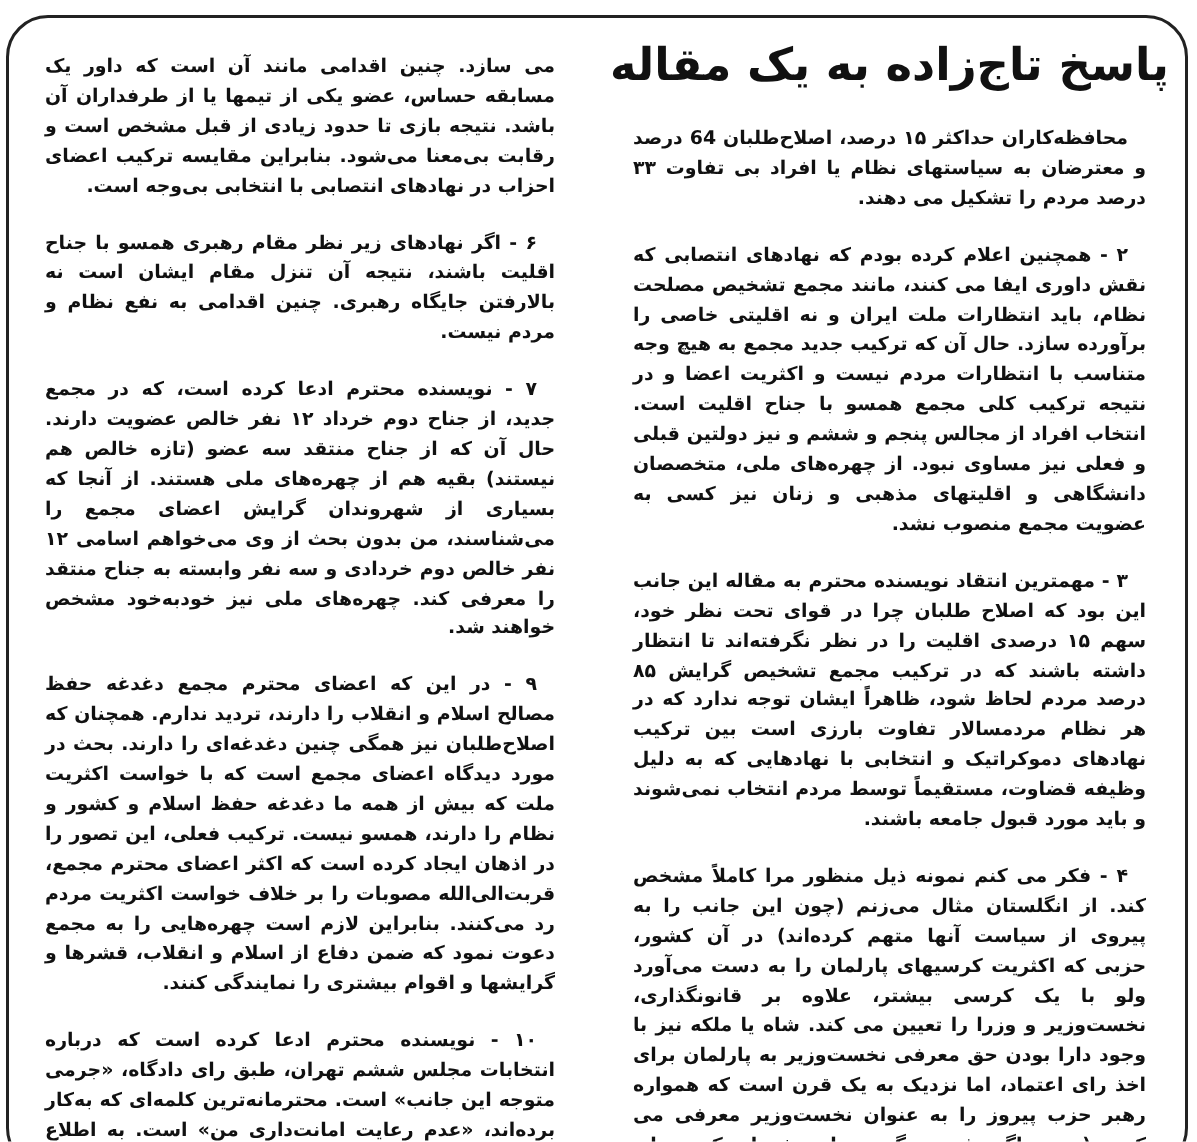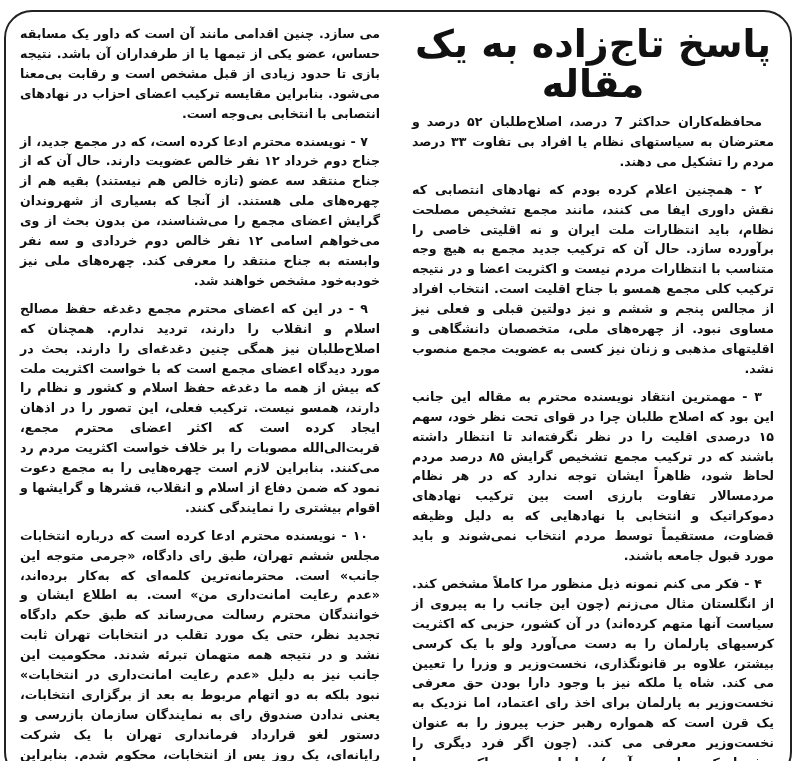--- a/index.html
+++ b/index.html
@@ -41,45 +41,46 @@
       top: 22px;
     }
     .col-left {
       right: 410px;
       width: 376px;
       top: 16px;
     }
     .title {
       text-align: center;
       text-align-last: center;
-      font-size: 38px;
+      font-size: 30px;
       line-height: 40px;
       font-weight: bold;
       margin: 2px 0 6px 0;
       letter-spacing: 0;
     }
     p {
-      margin: 8px;
+      margin: 18px;
       text-indent: 12px;
     }
     p.noindent { text-indent: 0; }
   </style>
 </head>
 <body>
 
 <div class="frame"></div>
 
 <div class="col col-right">
   <div class="title">پاسخ تاج‌زاده به یک مقاله</div>
-  <p>محافظه‌کاران حداکثر 7 درصد، اصلاح‌طلبان ۵۲ درصد و معترضان به سیاستهای نظام یا افراد بی تفاوت ۳۳ درصد مردم را تشکیل می دهند.</p>
+  <p>محافظه‌کاران حداکثر ۱۵ درصد، اصلاح‌طلبان 64 درصد و معترضان به سیاستهای نظام یا افراد بی تفاوت ۳۳ درصد مردم را تشکیل می دهند.</p>
   <p>۲ - همچنین اعلام کرده بودم که نهادهای انتصابی که نقش داوری ایفا می کنند، مانند مجمع تشخیص مصلحت نظام، باید انتظارات ملت ایران و نه اقلیتی خاصی را برآورده سازد. حال آن که ترکیب جدید مجمع به هیچ وجه متناسب با انتظارات مردم نیست و اکثریت اعضا و در نتیجه ترکیب کلی مجمع همسو با جناح اقلیت است. انتخاب افراد از مجالس پنجم و ششم و نیز دولتین قبلی و فعلی نیز مساوی نبود. از چهره‌های ملی، متخصصان دانشگاهی و اقلیتهای مذهبی و زنان نیز کسی به عضویت مجمع منصوب نشد.</p>
   <p>۳ - مهمترین انتقاد نویسنده محترم به مقاله این جانب این بود که اصلاح طلبان چرا در قوای تحت نظر خود، سهم ۱۵ درصدی اقلیت را در نظر نگرفته‌اند تا انتظار داشته باشند که در ترکیب مجمع تشخیص گرایش ۸۵ درصد مردم لحاظ شود، ظاهراً ایشان توجه ندارد که در هر نظام مردمسالار تفاوت بارزی است بین ترکیب نهادهای دموکراتیک و انتخابی با نهادهایی که به دلیل وظیفه قضاوت، مستقیماً توسط مردم انتخاب نمی‌شوند و باید مورد قبول جامعه باشند.</p>
   <p>۴ - فکر می کنم نمونه ذیل منظور مرا کاملاً مشخص کند. از انگلستان مثال می‌زنم (چون این جانب را به پیروی از سیاست آنها متهم کرده‌اند) در آن کشور، حزبی که اکثریت کرسیهای پارلمان را به دست می‌آورد ولو با یک کرسی بیشتر، علاوه بر قانونگذاری، نخست‌وزیر و وزرا را تعیین می کند. شاه یا ملکه نیز با وجود دارا بودن حق معرفی نخست‌وزیر به پارلمان برای اخذ رای اعتماد، اما نزدیک به یک قرن است که همواره رهبر حزب پیروز را به عنوان نخست‌وزیر معرفی می کند. (چون اگر فرد دیگری را پیشنهاد کند، رای نمی‌آورد). بنابراین حزب حاکم، حتی با تفاوت یک کرسی، دو قوه مقننه و مجریه را به‌طور کل در اختیار می گیرد و حزب اقلیت اقدام به تعیین کابینه سایه می کند تا در آینده در صورت کسب اکثریت، دولت را تشکیل دهد. مردم نیز این سیستم را پذیرفته‌اند.</p>
 
 </div>
 
 <div class="col col-left">
   <p class="noindent">می سازد. چنین اقدامی مانند آن است که داور یک مسابقه حساس، عضو یکی از تیمها یا از طرفداران آن باشد. نتیجه بازی تا حدود زیادی از قبل مشخص است و رقابت بی‌معنا می‌شود. بنابراین مقایسه ترکیب اعضای احزاب در نهادهای انتصابی با انتخابی بی‌وجه است.</p>
+  <p>۶ - اگر نهادهای زیر نظر مقام رهبری همسو با جناح اقلیت باشند، نتیجه آن تنزل مقام ایشان است نه بالارفتن جایگاه رهبری. چنین اقدامی به نفع نظام و مردم نیست.</p>
   <p>۷ - نویسنده محترم ادعا کرده است، که در مجمع جدید، از جناح دوم خرداد ۱۲ نفر خالص عضویت دارند. حال آن که از جناح منتقد سه عضو (تازه خالص هم نیستند) بقیه هم از چهره‌های ملی هستند. از آنجا که بسیاری از شهروندان گرایش اعضای مجمع را می‌شناسند، من بدون بحث از وی می‌خواهم اسامی ۱۲ نفر خالص دوم خردادی و سه نفر وابسته به جناح منتقد را معرفی کند. چهره‌های ملی نیز خودبه‌خود مشخص خواهند شد.</p>
   <p>۹ - در این که اعضای محترم مجمع دغدغه حفظ مصالح اسلام و انقلاب را دارند، تردید ندارم. همچنان که اصلاح‌طلبان نیز همگی چنین دغدغه‌ای را دارند. بحث در مورد دیدگاه اعضای مجمع است که با خواست اکثریت ملت که بیش از همه ما دغدغه حفظ اسلام و کشور و نظام را دارند، همسو نیست. ترکیب فعلی، این تصور را در اذهان ایجاد کرده است که اکثر اعضای محترم مجمع، قربت‌الی‌الله مصوبات را بر خلاف خواست اکثریت مردم رد می‌کنند. بنابراین لازم است چهره‌هایی را به مجمع دعوت نمود که ضمن دفاع از اسلام و انقلاب، قشرها و گرایشها و اقوام بیشتری را نمایندگی کنند.</p>
   <p>۱۰ - نویسنده محترم ادعا کرده است که درباره انتخابات مجلس ششم تهران، طبق رای دادگاه، «جرمی متوجه این جانب» است. محترمانه‌ترین کلمه‌ای که به‌کار برده‌اند، «عدم رعایت امانت‌داری من» است. به اطلاع ایشان و خوانندگان محترم رسالت می‌رساند که طبق حکم دادگاه تجدید نظر، حتی یک مورد تقلب در انتخابات تهران ثابت نشد و در نتیجه همه متهمان تبرئه شدند. محکومیت این جانب نیز به دلیل «عدم رعایت امانت‌داری در انتخابات» نبود بلکه به دو اتهام مربوط به بعد از برگزاری انتخابات، یعنی ندادن صندوق رای به نمایندگان سازمان بازرسی و دستور لغو قرارداد فرمانداری تهران با یک شرکت رایانه‌ای، یک روز پس از انتخابات، محکوم شدم. بنابراین می‌توانم ادعا کنم اگر آیت‌الله جنتی ۷۰۰ هزار رای مردم تهران را به صورت غیر قانونی باطل نمی‌کرد، به جای آقای حداد عادل، آقای علیرضا رجایی به مجلس راه می‌یافت.</p>
 
 </div>
 
 </body></html>

